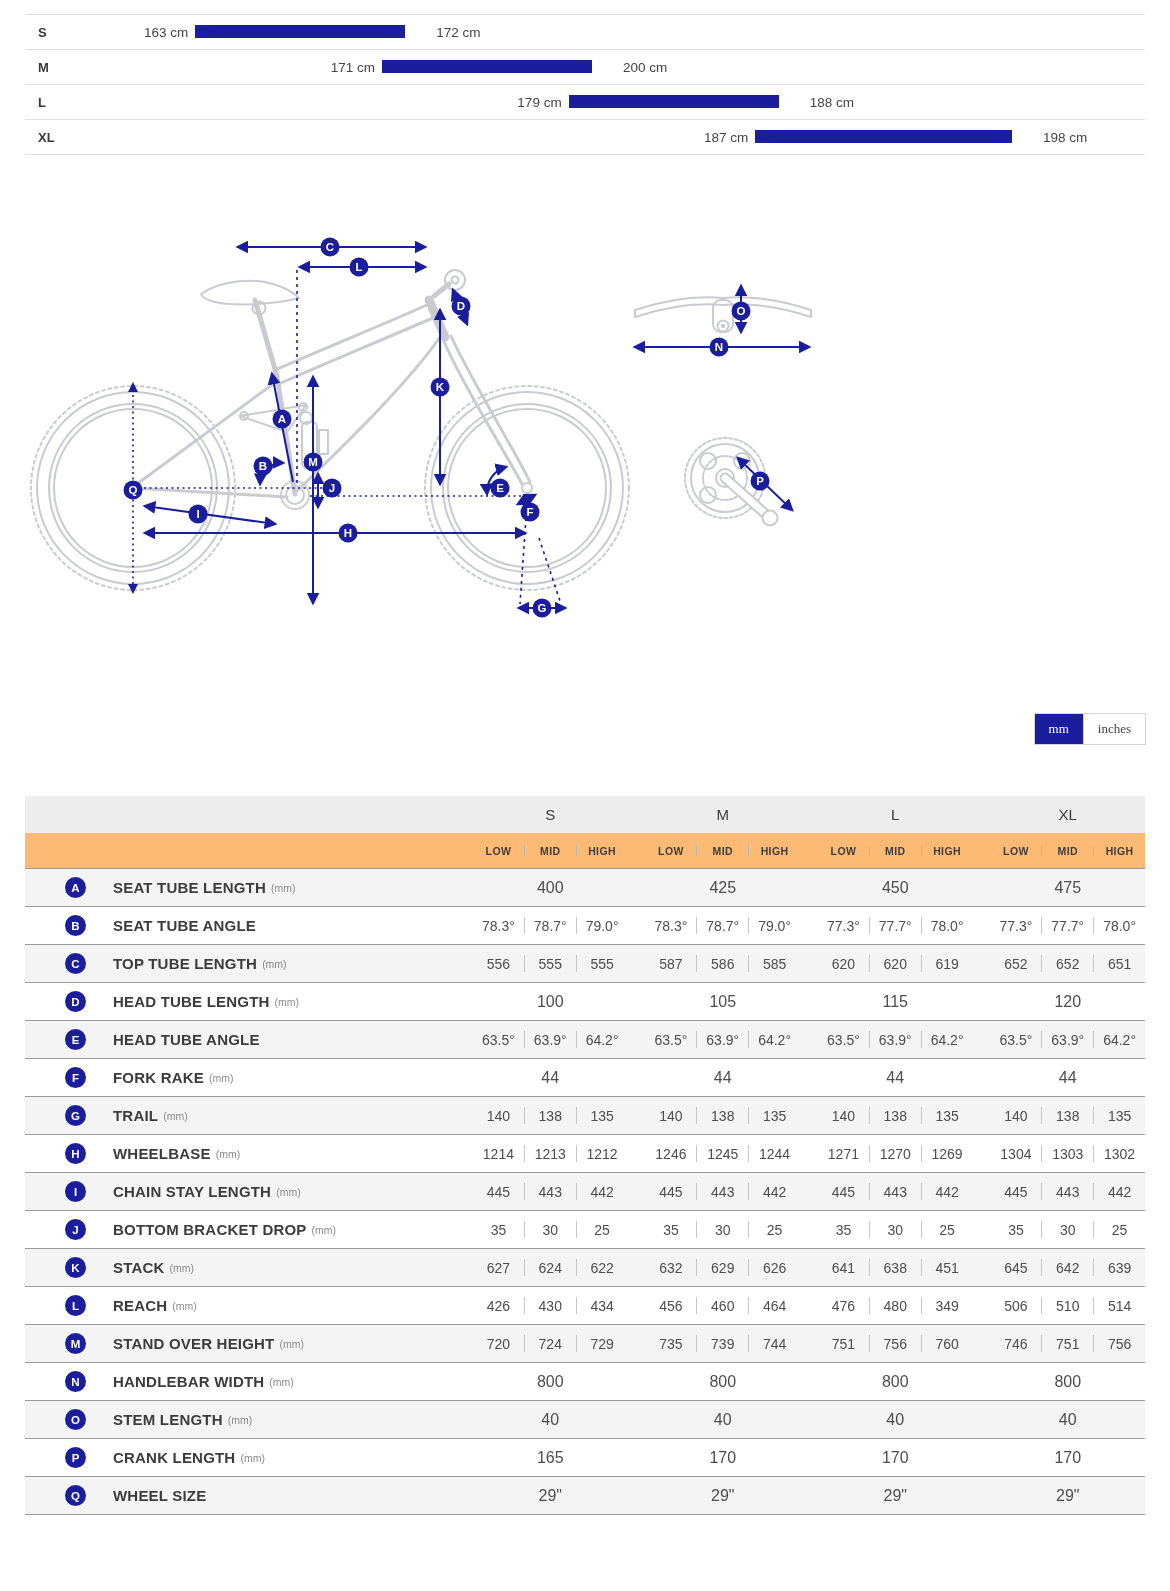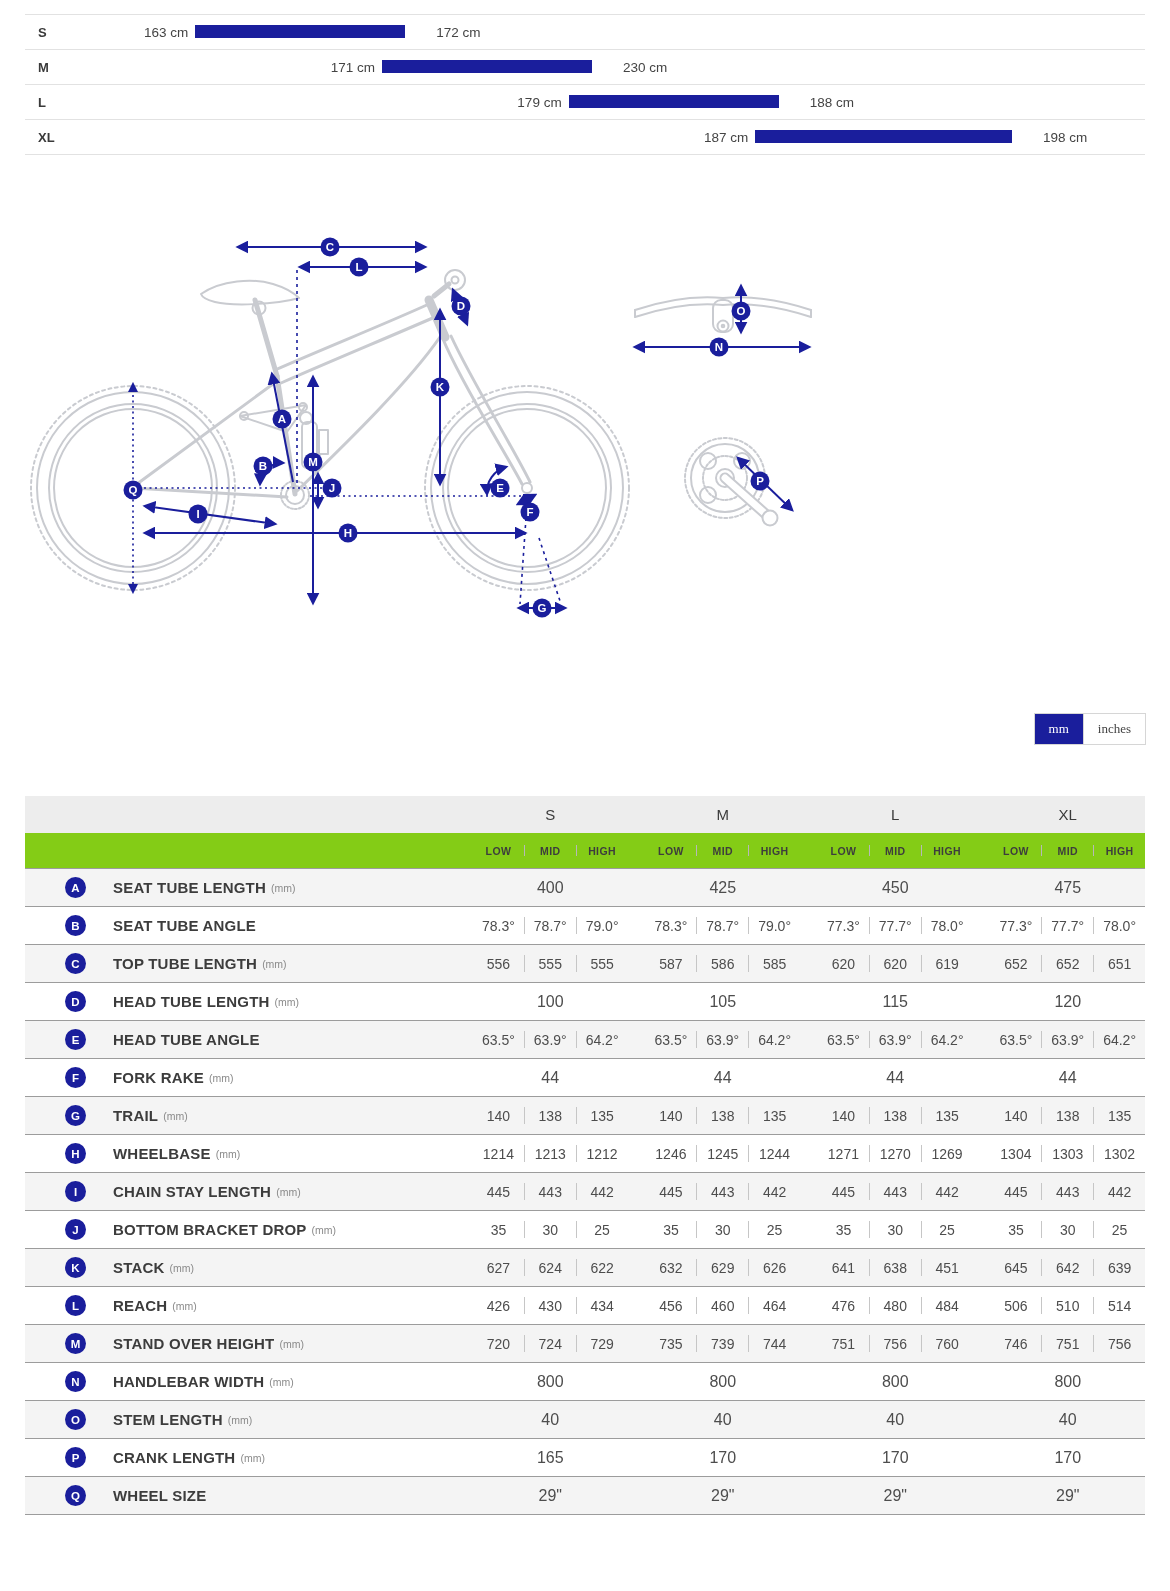--- a/index.html
+++ b/index.html
@@ -30,21 +30,21 @@
   .unit-toggle{display:flex;border:1px solid #d6d6d6;}
   .unit-toggle button{height:30px;border:none;font-family:Liberation Serif, serif;font-size:13px;cursor:pointer;padding:0 14px;background:#fff;color:#444;}
   .unit-toggle button.selected{background:var(--blue);color:#fff;}
   .unit-toggle button + button{border-left:1px solid #d6d6d6;}
 
   
   .geo-table{margin:51px 25px 0 25px;}
   .g-row{display:grid;grid-template-columns:430px 1fr 1fr 1fr 1fr;column-gap:18px;align-items:center;}
   .g-head1{height:37px;background:#ededed;}
   .g-head1 .size-h{text-align:center;font-size:15px;color:#3b3b3b;}
-  .g-head2{height:35px;background:#84cc16;border-bottom:1px solid #9c9c9c;}
+  .g-head2{height:35px;background:#fdba74;border-bottom:1px solid #9c9c9c;}
   .g-body .g-row{height:37px;border-bottom:1px solid #9c9c9c;background:#fff;}
   .g-body .g-row:nth-child(odd){background:#f4f4f4;}
   .cellgroup{display:flex;align-items:center;height:100%;}
   .vcell{flex:1;text-align:center;font-size:14px;color:#4d4d4d;}
   .single{width:100%;text-align:center;font-size:16px;color:#4d4d4d;}
   .vsep{width:1px;height:17px;background:#c6c6c6;flex:0 0 1px;}
   .g-head2 .vcell{font-size:10.5px;font-weight:700;color:#3d3d3d;letter-spacing:.4px;}
   .g-head2 .vsep{height:11px;background:#b8b8b8;}
   .rowlabel{display:flex;align-items:center;padding-left:40px;height:100%;}
   .letter-badge{width:21px;height:21px;border-radius:50%;background:var(--blue);color:#fff;font-size:11.5px;font-weight:700;display:flex;align-items:center;justify-content:center;flex:0 0 21px;}
@@ -60,21 +60,21 @@
       <span class="fit-size">S</span>
       <div class="fit-bar" style="left: 15.21%; width: 18.75%;">
         <span class="from">163 cm</span>
         <span class="to">172 cm</span>
       </div>
     </div>
     <div class="fit-row">
       <span class="fit-size">M</span>
       <div class="fit-bar" style="left: 31.88%; width: 18.75%;">
         <span class="from">171 cm</span>
-        <span class="to">230 cm</span>
+        <span class="to">200 cm</span>
       </div>
     </div>
     <div class="fit-row">
       <span class="fit-size">L</span>
       <div class="fit-bar" style="left: 48.54%; width: 18.75%;">
         <span class="from">179 cm</span>
         <span class="to">188 cm</span>
       </div>
     </div>
     <div class="fit-row">
@@ -667,21 +667,21 @@
           <span class="vsep"></span>
           <div class="vcell">460</div>
           <span class="vsep"></span>
           <div class="vcell">464</div>
         </div>
         <div class="cellgroup">
           <div class="vcell">476</div>
           <span class="vsep"></span>
           <div class="vcell">480</div>
           <span class="vsep"></span>
-          <div class="vcell">484</div>
+          <div class="vcell">349</div>
         </div>
         <div class="cellgroup">
           <div class="vcell">506</div>
           <span class="vsep"></span>
           <div class="vcell">510</div>
           <span class="vsep"></span>
           <div class="vcell">514</div>
         </div>
       </div>
       <div class="g-row">

